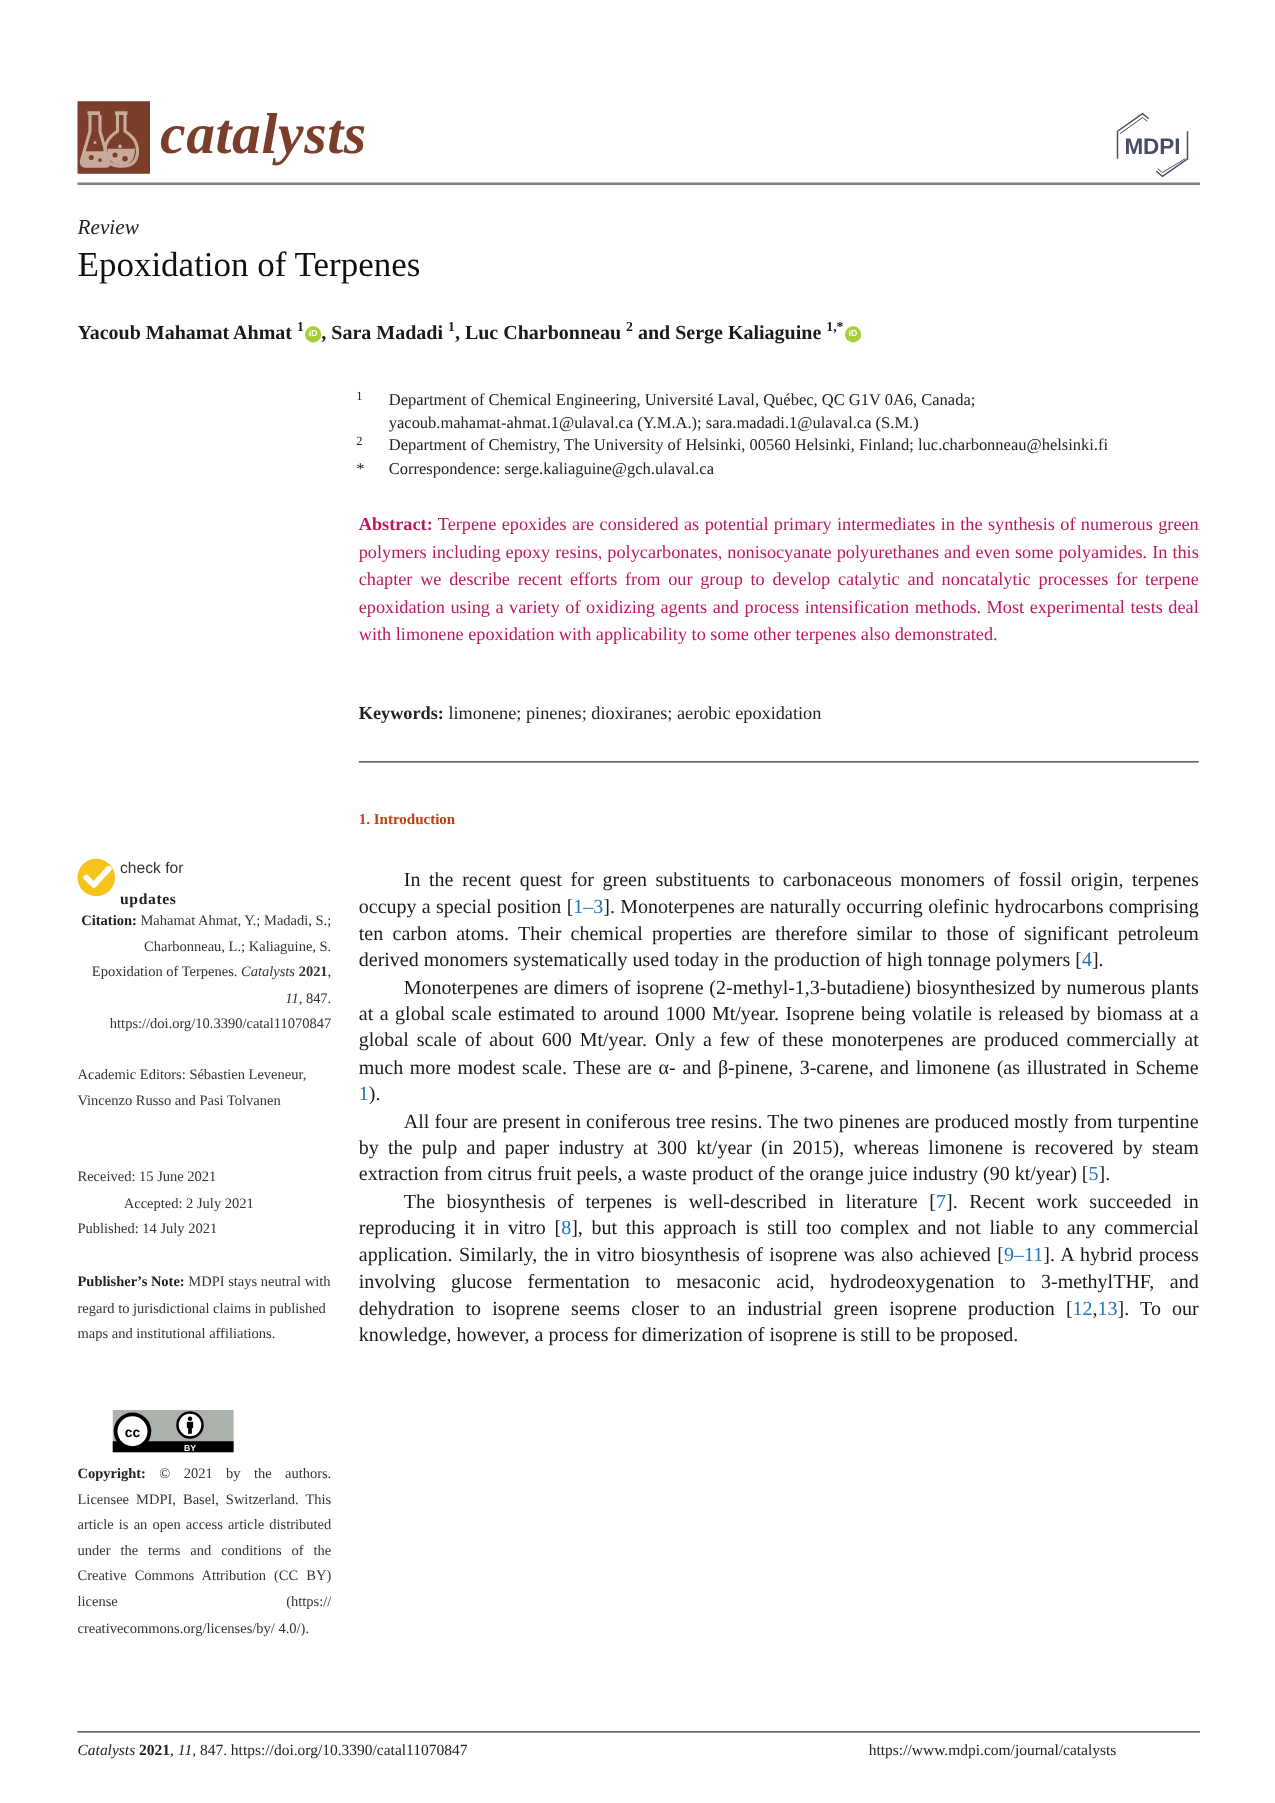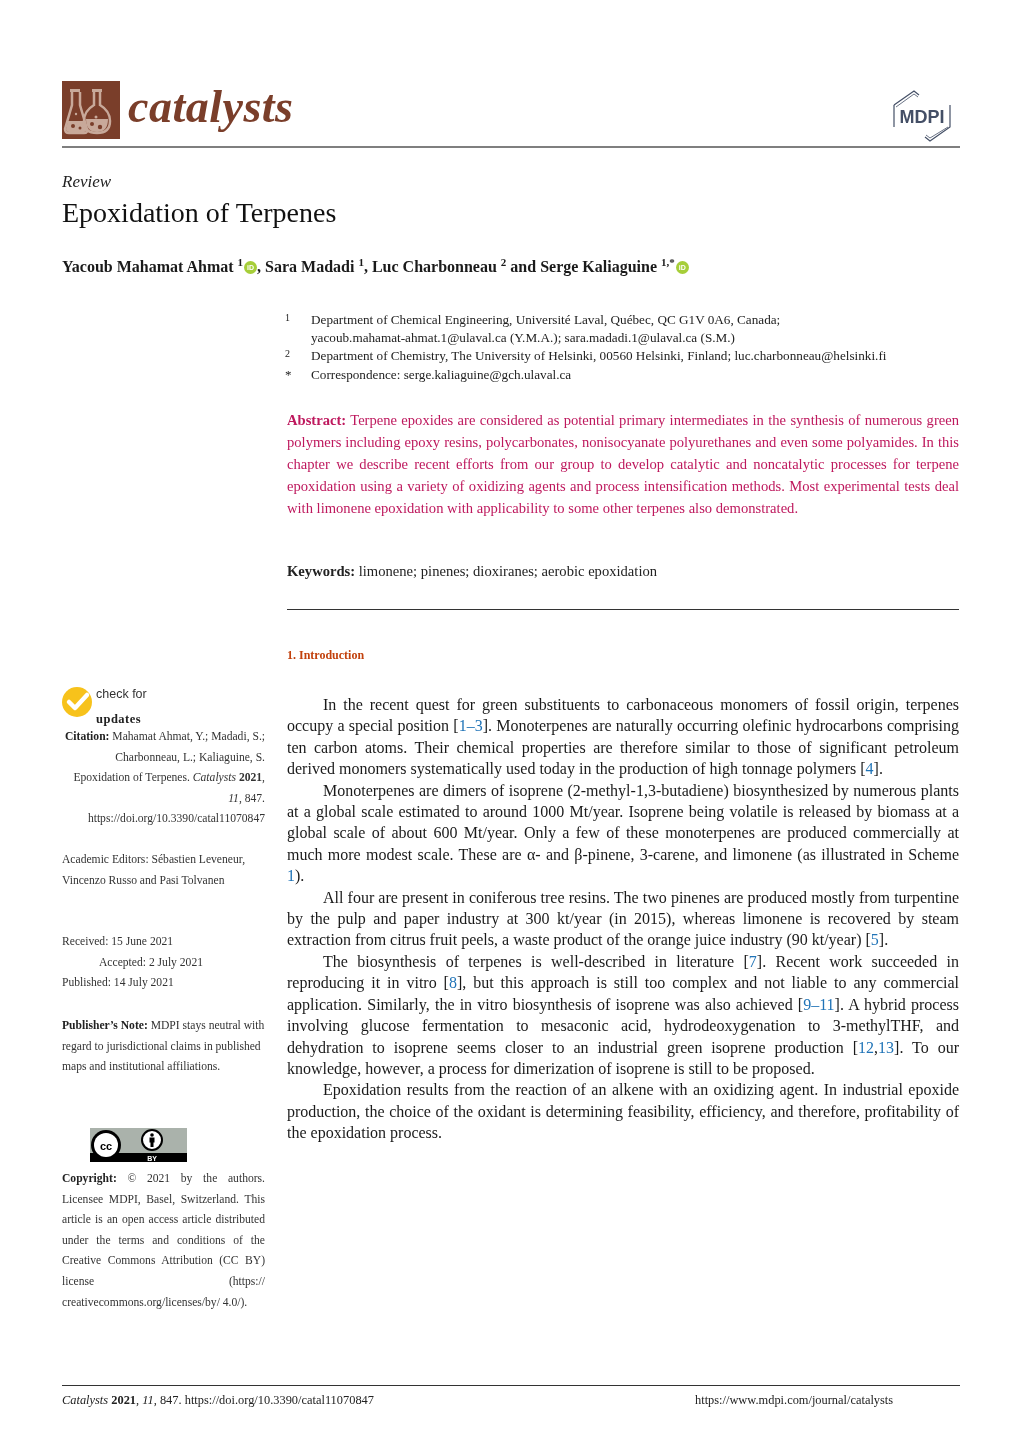--- a/index.html
+++ b/index.html
@@ -169,21 +169,20 @@
   <span class="lbl" style="color:#222;">Copyright:</span>
   <span>© 2021 by the authors. Licensee MDPI, Basel, Switzerland. This article is an open access article distributed under the terms and conditions of the Creative Commons Attribution (CC BY) license (https:// creativecommons.org/licenses/by/ 4.0/).</span>
 </div>
 
 <div class="abs" id="section-heading">1. Introduction</div>
 <div class="abs" id="body-text">
     <p><span>In the recent quest for green substituents to carbonaceous monomers of fossil origin, terpenes occupy a special position [</span><span class="ref">1–3</span><span>]. Monoterpenes are naturally occurring olefinic hydrocarbons comprising ten carbon atoms. Their chemical properties are therefore similar to those of significant petroleum derived monomers systematically used today in the production of high tonnage polymers [</span><span class="ref">4</span><span>].</span></p>
     <p><span>Monoterpenes are dimers of isoprene (2-methyl-1,3-butadiene) biosynthesized by numerous plants at a global scale estimated to around 1000 Mt/year. Isoprene being volatile is released by biomass at a global scale of about 600 Mt/year. Only a few of these monoterpenes are produced commercially at much more modest scale. These are α- and β-pinene, 3-carene, and limonene (as illustrated in Scheme </span><span class="ref">1</span><span>).</span></p>
     <p><span>All four are present in coniferous tree resins. The two pinenes are produced mostly from turpentine by the pulp and paper industry at 300 kt/year (in 2015), whereas limonene is recovered by steam extraction from citrus fruit peels, a waste product of the orange juice industry (90 kt/year) [</span><span class="ref">5</span><span>].</span></p>
     <p><span>The biosynthesis of terpenes is well-described in literature [</span><span class="ref">7</span><span>]. Recent work succeeded in reproducing it in vitro [</span><span class="ref">8</span><span>], but this approach is still too complex and not liable to any commercial application. Similarly, the in vitro biosynthesis of isoprene was also achieved [</span><span class="ref">9–11</span><span>]. A hybrid process involving glucose fermentation to mesaconic acid, hydrodeoxygenation to 3-methylTHF, and dehydration to isoprene seems closer to an industrial green isoprene production [</span><span class="ref">12</span><span>,</span><span class="ref">13</span><span>]. To our knowledge, however, a process for dimerization of isoprene is still to be proposed.</span></p>
-    <p><span>Epoxidation results from the reaction of an alkene with an oxidizing agent. In industrial epoxide production, the choice of the oxidant is determining feasibility, efficiency, and therefore, profitability of the epoxidation process.</span></p>
   </div>
 
 <div class="abs" id="footer-rule"></div>
 <div class="abs" id="footer-left">
   <i>Catalysts</i>
   <b>2021</b>, <i>11</i><span>, 847. https://doi.org/10.3390/catal11070847</span>
 </div>
 <div class="abs" id="footer-right">https://www.mdpi.com/journal/catalysts</div>
 
 </body></html>

